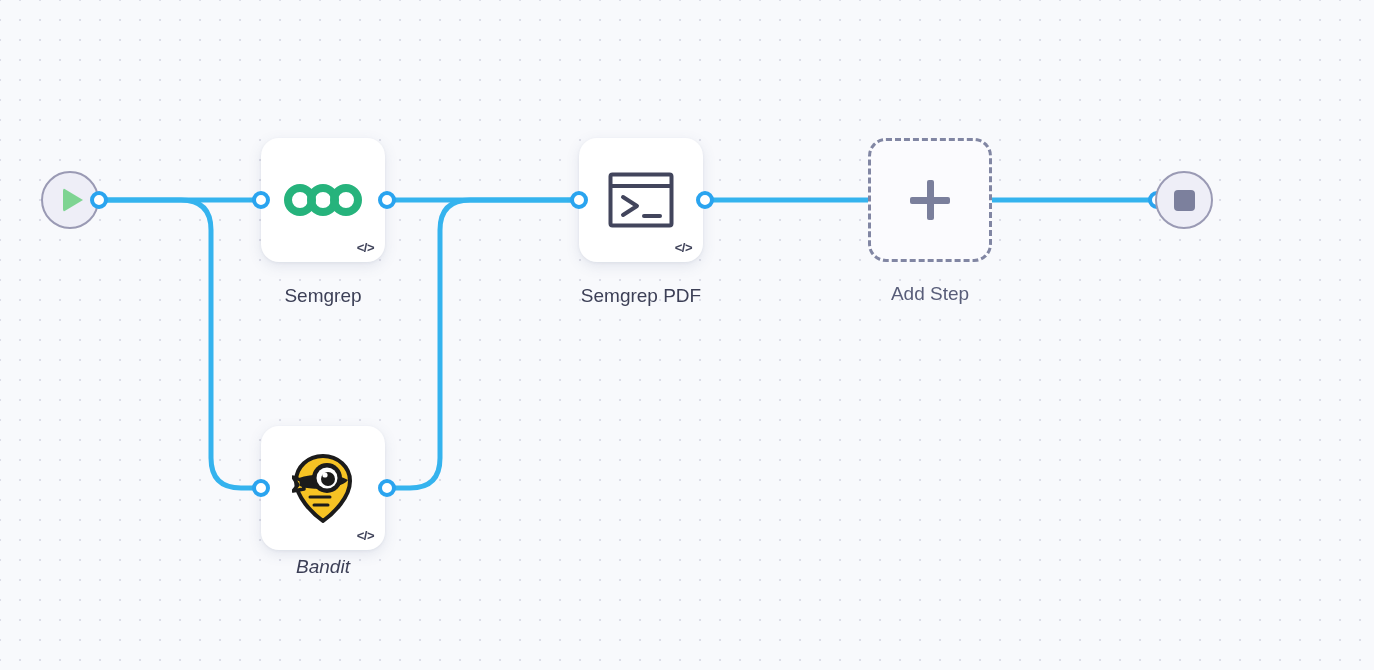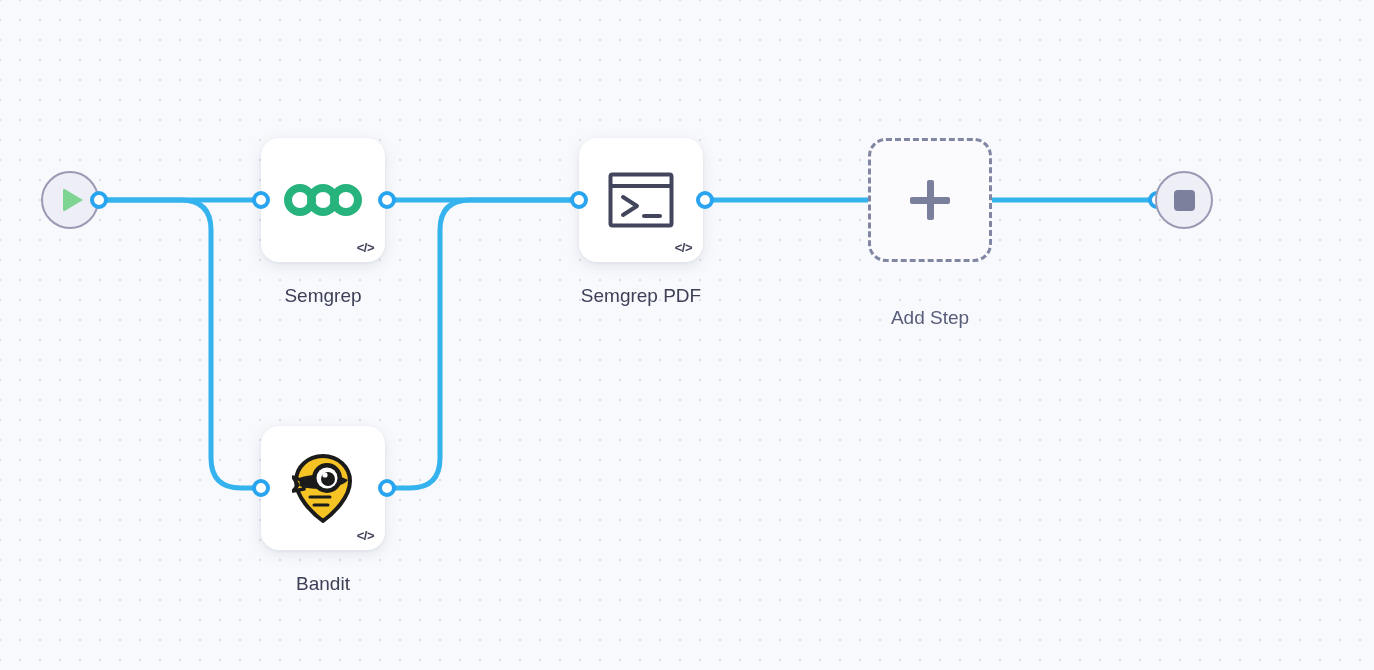--- a/index.html
+++ b/index.html
@@ -189,40 +189,40 @@
         <circle cx="36" cy="26" r="7" fill="#1b1b1b"></circle>
         <circle cx="33" cy="22" r="2.6" fill="#ffffff"></circle>
 
         <path d="M18 44 L38 44 M22 52 L36 52" stroke="#1b1b1b" stroke-width="3" stroke-linecap="round"></path>
       </svg>
     </div>
     <div class="code-badge">&lt;/&gt;</div>
   </div>
   <div class="port" style="left:252px; top:479px;"></div>
   <div class="port" style="left:378px; top:479px;"></div>
-  <div class="node-label" style="left:193px; top:573px;">Bandit</div>
+  <div class="node-label" style="left:193px; top:556px;font-style:italic;">Bandit</div>
 
   <div class="node" style="left:579px; top:138px;">
     <div class="node-inner">
       <svg width="66" height="56" viewBox="0 0 66 56">
         <rect x="2.5" y="2.5" width="61" height="51" rx="2" fill="#ffffff" stroke="#42455c" stroke-width="4"></rect>
         <path d="M2.5 14 L63.5 14" stroke="#42455c" stroke-width="4"></path>
         <path d="M15 25 L29 34 L15 43" fill="none" stroke="#42455c" stroke-width="4" stroke-linecap="round" stroke-linejoin="round"></path>
         <path d="M36 44 L52 44" stroke="#42455c" stroke-width="4" stroke-linecap="round"></path>
       </svg>
     </div>
     <div class="code-badge">&lt;/&gt;</div>
   </div>
   <div class="port" style="left:570px; top:191px;"></div>
   <div class="port" style="left:696px; top:191px;"></div>
   <div class="node-label" style="left:511px; top:285px;">Semgrep PDF</div>
 
   <div class="add-node" style="left:868px; top:138px;">
     <div class="plus-glyph"></div>
   </div>
-  <div class="node-label add-label" style="left:800px; top:283px;margin-top:24px;">Add Step</div>
+  <div class="node-label add-label" style="left:800px; top:283px;">Add Step</div>
 
   <div class="port" style="left:1148px; top:191px;"></div>
   <div class="terminal" style="left:1155px; top:171px;">
     <div class="stop-glyph"></div>
   </div>
 
 </div>
 
 </body></html>

